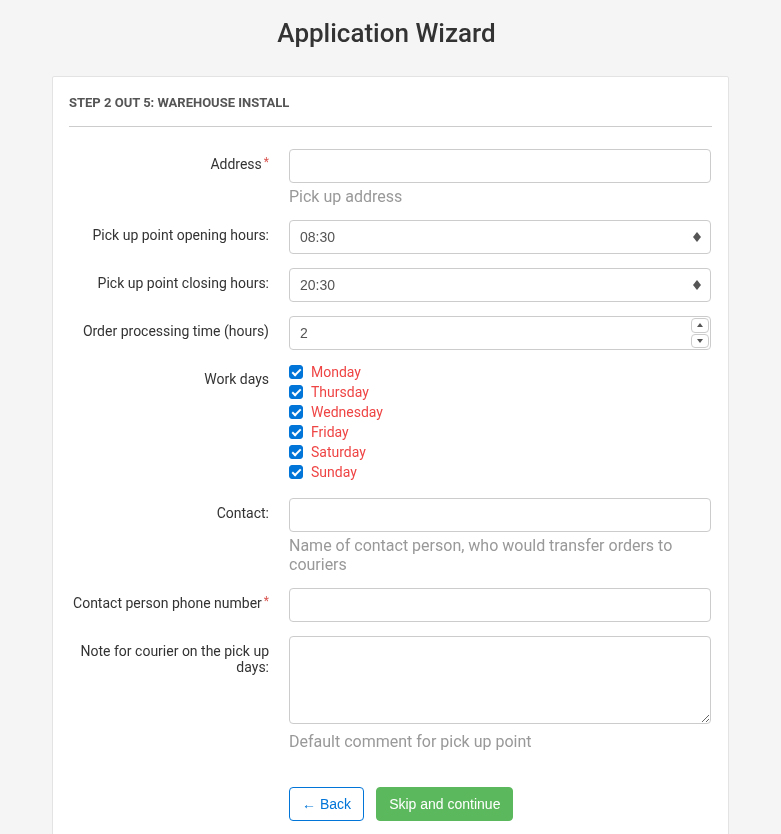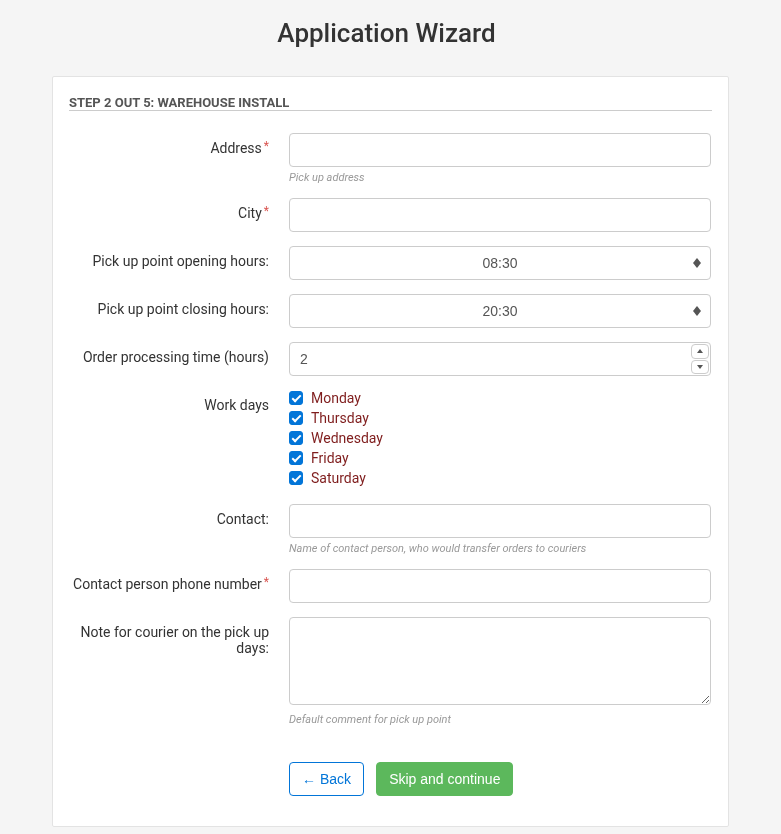--- a/index.html
+++ b/index.html
@@ -29,21 +29,21 @@
       border: 1px solid #e3e3e3;
       border-radius: 2px;
       margin: 0 52px;
       padding: 18px 16px 30px 16px;
     }
 
     .step-header {
       font-size: 13px;
       font-weight: 700;
       color: #555;
-      padding-bottom: 0;
+      padding-bottom: 16px;
       border-bottom: 1px solid #ccc;
       margin-bottom: 22px;
     }
 
     .form-row {
       display: flex;
       align-items: flex-start;
       margin-bottom: 14px;
     }
 
@@ -75,41 +75,39 @@
       height: 34px;
       padding: 6px 10px;
       font-size: 14px;
       border: 1px solid #ccc;
       border-radius: 4px;
       background: #fff;
       color: #555;
     }
 
     .help-text {
-      font-size: 11px;
+      font-size: 16px;
       color: #999;
       margin-top: 4px;
-      font-style: italic;
     }
 
     .select-wrap {
       position: relative;
     }
 
     .form-select {
       width: 100%;
       height: 34px;
       padding: 6px 10px;
       font-size: 14px;
       border: 1px solid #ccc;
       border-radius: 4px;
       background: #fff;
       color: #555;
       appearance: none;
-      text-align: center;
     }
 
     .select-chevrons {
       position: absolute;
       right: 10px;
       top: 50%;
       transform: translateY(-50%);
       pointer-events: none;
       display: flex;
       flex-direction: column;
@@ -171,21 +169,21 @@
       top: 1px;
       width: 3px;
       height: 7px;
       border: solid #fff;
       border-width: 0 2px 2px 0;
       transform: rotate(45deg);
     }
 
     .checkbox-label {
       font-size: 14px;
-      color: #7f1d1d;
+      color: #ef4444;
     }
 
     .form-textarea {
       width: 100%;
       min-height: 88px;
       padding: 6px 10px;
       font-size: 14px;
       border: 1px solid #ccc;
       border-radius: 4px;
       background: #fff;
@@ -244,28 +242,20 @@
   <div class="form-row">
     <div class="form-label">
       <span>Address</span><span class="required-asterisk">*</span>
     </div>
     <div class="form-control-wrap">
       <input type="text" class="form-input" value="" style="">
       <div class="help-text">Pick up address</div>
     </div>
   </div>
 
-  <div class="form-row">
-    <div class="form-label">
-      <span>City</span><span class="required-asterisk">*</span>
-    </div>
-    <div class="form-control-wrap">
-      <input type="text" class="form-input" value="" style="">
-    </div>
-  </div>
 
   <div class="form-row">
     <div class="form-label">Pick up point opening hours:</div>
     <div class="form-control-wrap">
       <div class="select-wrap">
         <select class="form-select">
           <option>08:30</option>
         </select>
         <div class="select-chevrons">
           <svg width="8" height="5" viewBox="0 0 8 5">
@@ -336,20 +326,24 @@
           <span class="checkbox-label">Wednesday</span>
         </div>
         <div class="checkbox-row">
           <input type="checkbox" checked="" style="">
           <span class="checkbox-label">Friday</span>
         </div>
         <div class="checkbox-row">
           <input type="checkbox" checked="" style="">
           <span class="checkbox-label">Saturday</span>
         </div>
+        <div class="checkbox-row">
+          <input type="checkbox" checked="" style="">
+          <span class="checkbox-label">Sunday</span>
+        </div>
       </div>
   </div>
 
   <div class="form-row">
     <div class="form-label">Contact:</div>
     <div class="form-control-wrap">
       <input type="text" class="form-input" value="" style="">
       <div class="help-text">Name of contact person, who would transfer orders to couriers</div>
     </div>
   </div>

